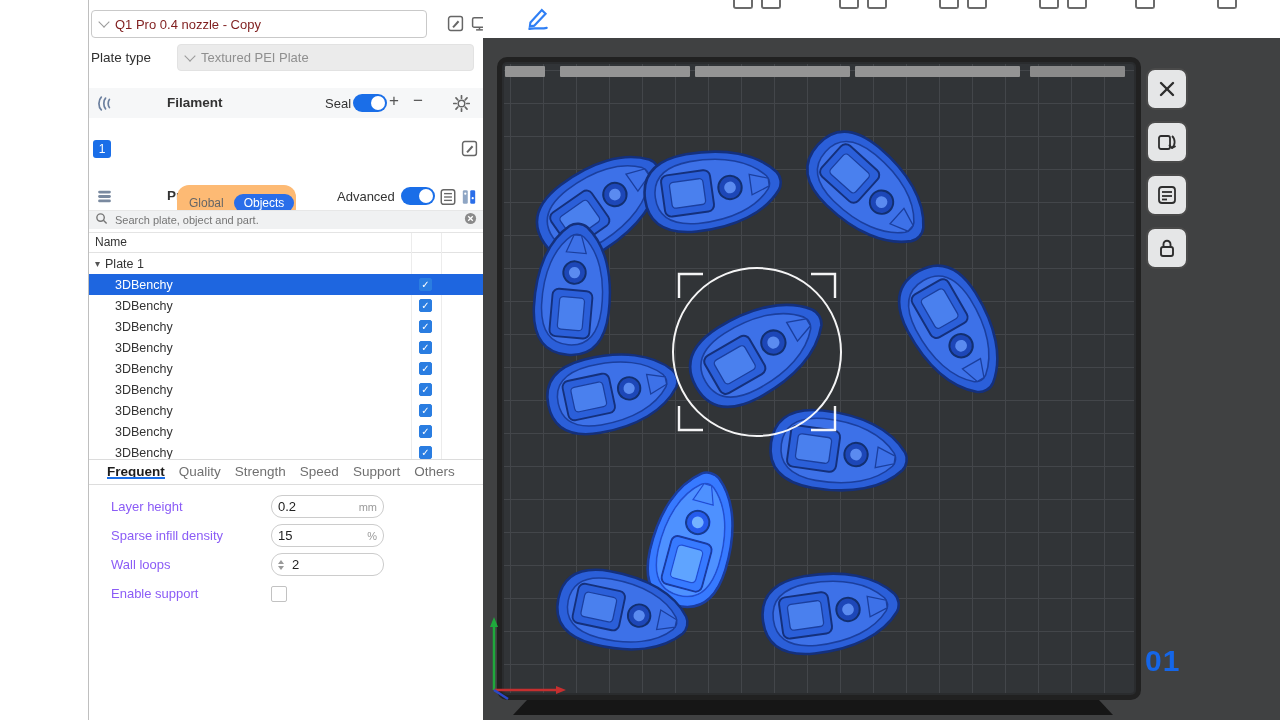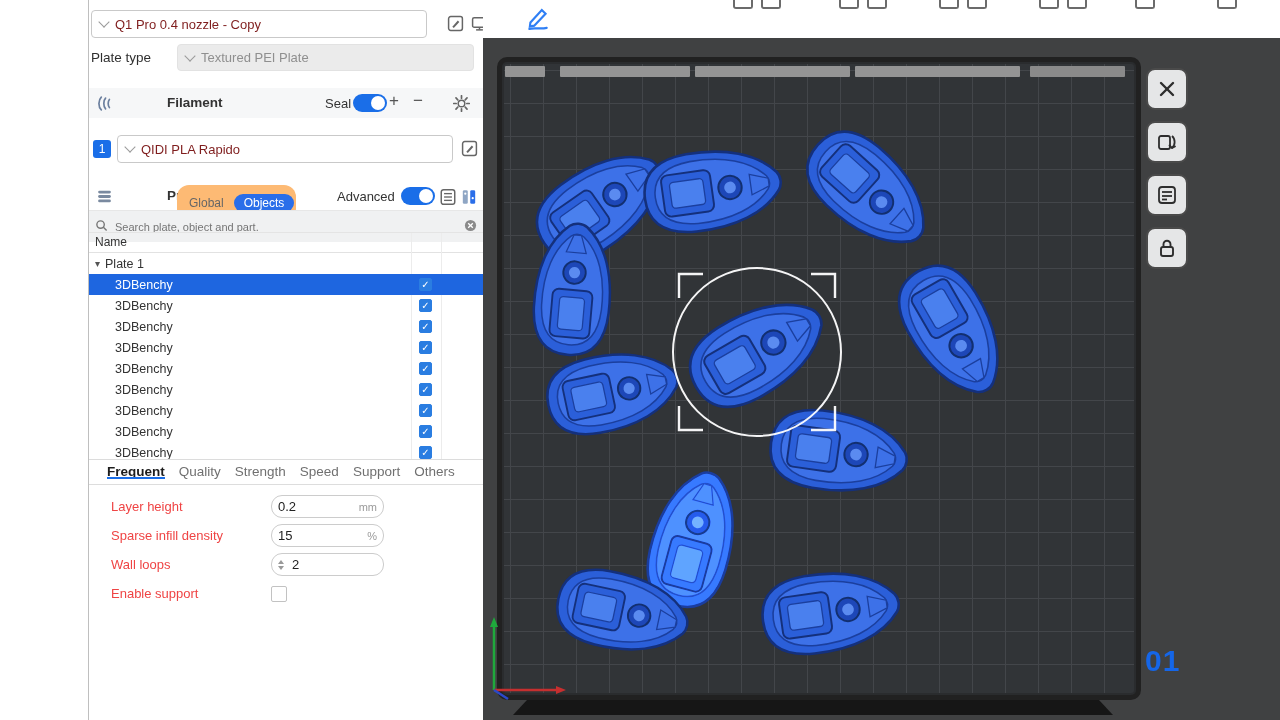--- a/index.html
+++ b/index.html
@@ -38,41 +38,41 @@
   .filament-select{left:28px;top:135px;width:336px;height:28px;}
   .fil-edit{left:372px;top:140px;}
 
   .seg-pill{position:absolute;left:88px;top:185px;height:36px;background:#fdba74;border-radius:12px;display:flex;align-items:center;padding:0 2px;box-sizing:border-box;}
   .seg{font-size:12px;padding:0 10px;height:18px;line-height:18px;border-radius:10px;color:#666;cursor:pointer;}
   .seg.active{background:#2a6ee9;color:#fff;}
   .advanced-label{position:absolute;left:248px;top:8px;font-size:13px;color:#333;}
   .tgl-advanced{left:312px;top:6px;}
   .hdr-icon{position:absolute;top:7px;cursor:pointer;}
 
-  .search-bar{position:absolute;left:0;top:210px;width:394px;height:32px;background:#f0f1f2;display:flex;align-items:center;gap:5px;padding:0 6px;box-sizing:border-box;border-top:1px solid #e7e7e7;}
+  .search-bar{position:absolute;left:0;top:210px;width:394px;height:19px;background:#f0f1f2;display:flex;align-items:center;gap:5px;padding:0 6px;box-sizing:border-box;border-top:1px solid #e7e7e7;}
   .search-bar input{flex:1;border:none;background:transparent;outline:none;font-size:11px;color:#555;font-family:"Liberation Sans",sans-serif;}
 
   .tree{position:absolute;left:0;top:232px;width:394px;height:226px;overflow:hidden;border-top:1px solid #e4e4e4;border-bottom:1px solid #dcdcdc;}
   .tree-col-div{position:absolute;top:0;bottom:0;width:1px;background:#ececec;}
   .tree-header{height:19px;line-height:19px;font-size:12px;color:#333;padding-left:6px;border-bottom:1px solid #e2e2e2;}
   .plate-row{height:21px;display:flex;align-items:center;font-size:12.5px;color:#333;padding-left:6px;cursor:pointer;}
   .caret{color:#555;font-size:10px;margin-right:5px;}
   .tree-row{position:relative;height:21px;display:flex;align-items:center;font-size:12.5px;color:#333;padding-left:26px;cursor:pointer;}
   .tree-row.selected{background:#1e66e0;color:#fff;}
   .cb{position:absolute;left:330px;top:4px;width:13px;height:13px;box-sizing:border-box;border:1px solid #aebfd8;border-radius:2px;background:#fff;color:#fff;font-size:10px;line-height:11px;text-align:center;cursor:pointer;}
   .cb.checked{background:#2a7de1;border-color:#2a7de1;}
 
   .tabs{position:absolute;left:0;top:458px;width:394px;height:27px;border-bottom:1px solid #ddd;display:flex;align-items:center;gap:14px;padding-left:18px;box-sizing:border-box;font-size:13.5px;color:#707070;}
   .tab{display:flex;align-items:center;position:relative;cursor:pointer;}
   .tab.active{color:#1d1d1d;font-weight:bold;}
   .tab.active::after{content:"";position:absolute;left:0;right:0;bottom:0;height:2px;background:#1a6ee8;}
 
   .params{position:absolute;left:0;top:492px;width:394px;}
   .param-row{display:flex;align-items:center;height:29px;padding-left:22px;}
-  .param-label{width:160px;font-size:13px;color:#ef4444;}
+  .param-label{width:160px;font-size:13px;color:#8b5cf6;}
   .param-box{width:113px;height:23px;box-sizing:border-box;border:1px solid #ccc;border-radius:11px;display:flex;align-items:center;padding:0 6px;font-size:13px;color:#222;background:#fff;}
   .unit{margin-left:auto;color:#9a9a9a;font-size:11px;}
   .spin{display:flex;flex-direction:column;gap:2px;margin-right:8px;}
   .spin i{display:block;width:0;height:0;border-left:3.5px solid transparent;border-right:3.5px solid transparent;}
   .spin .up{border-bottom:4px solid #999;}
   .spin .down{border-top:4px solid #999;}
   .support-cb{width:14px;height:14px;border:1px solid #c2c2c2;border-radius:2px;background:#fff;cursor:pointer;}
 
   
   .viewport{position:absolute;left:483px;top:0;width:797px;height:720px;}
@@ -151,24 +151,20 @@
               <line x1="3" y1="8" x2="0.7" y2="8"></line>
               <line x1="4.5" y1="4.5" x2="2.8" y2="2.8"></line>
               <line x1="8" y1="3" x2="8" y2="0.7"></line>
               <line x1="11.5" y1="4.5" x2="13.2" y2="2.8"></line>
             </g>
           </svg>
       </span>
     </div>
 
     <span class="fil-badge">1</span>
-    <div class="sel-box filament-select">
-      <span class="chevron"></span>
-      <span class="sel-text">QIDI PLA Rapido</span>
-    </div>
     <span class="icon-btn fil-edit">
       <svg width="17" height="17" viewBox="0 0 16 16">
           <rect x="1.5" y="1.5" width="13" height="13" rx="2" fill="none" stroke="#666" stroke-width="1.4"></rect>
           <path d="M5,11 L10.2,5.2 L11.6,6.6 L6.4,12.2 Z" fill="#666"></path>
         </svg>
     </span>
 
     <div class="sec-header process-header">
       <span class="sec-icon">
         <svg width="17" height="17" viewBox="0 0 16 16">

